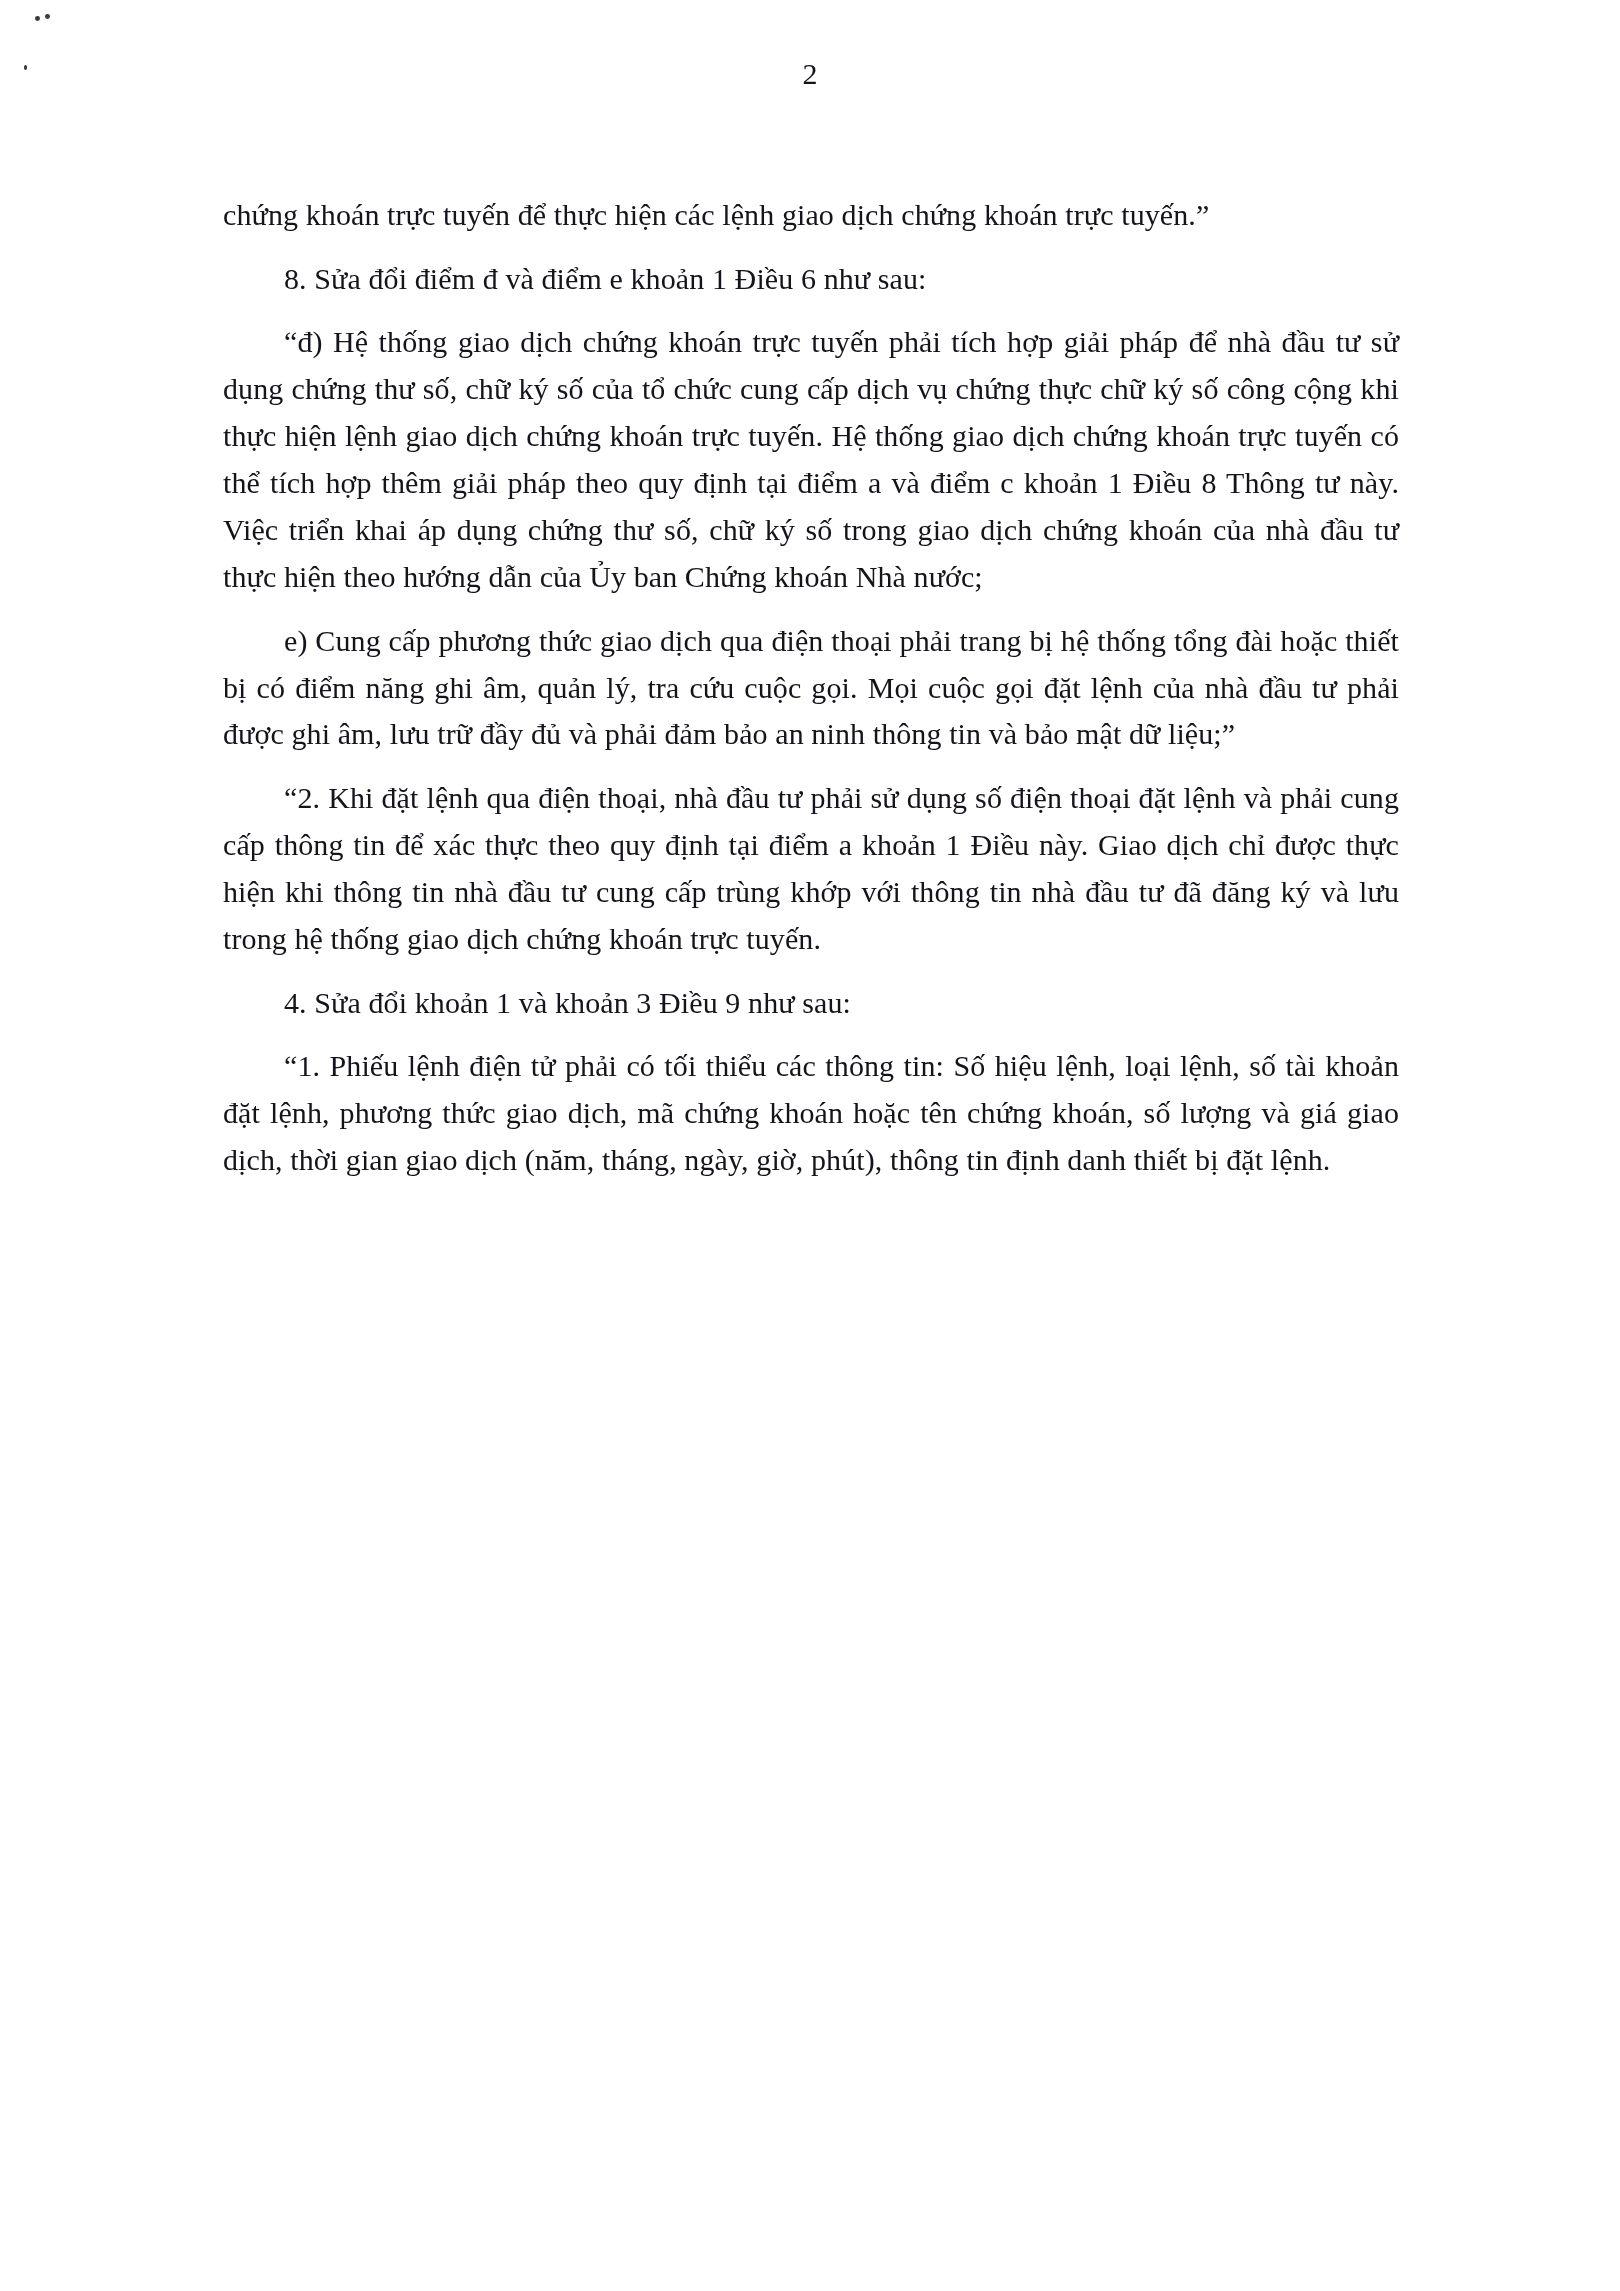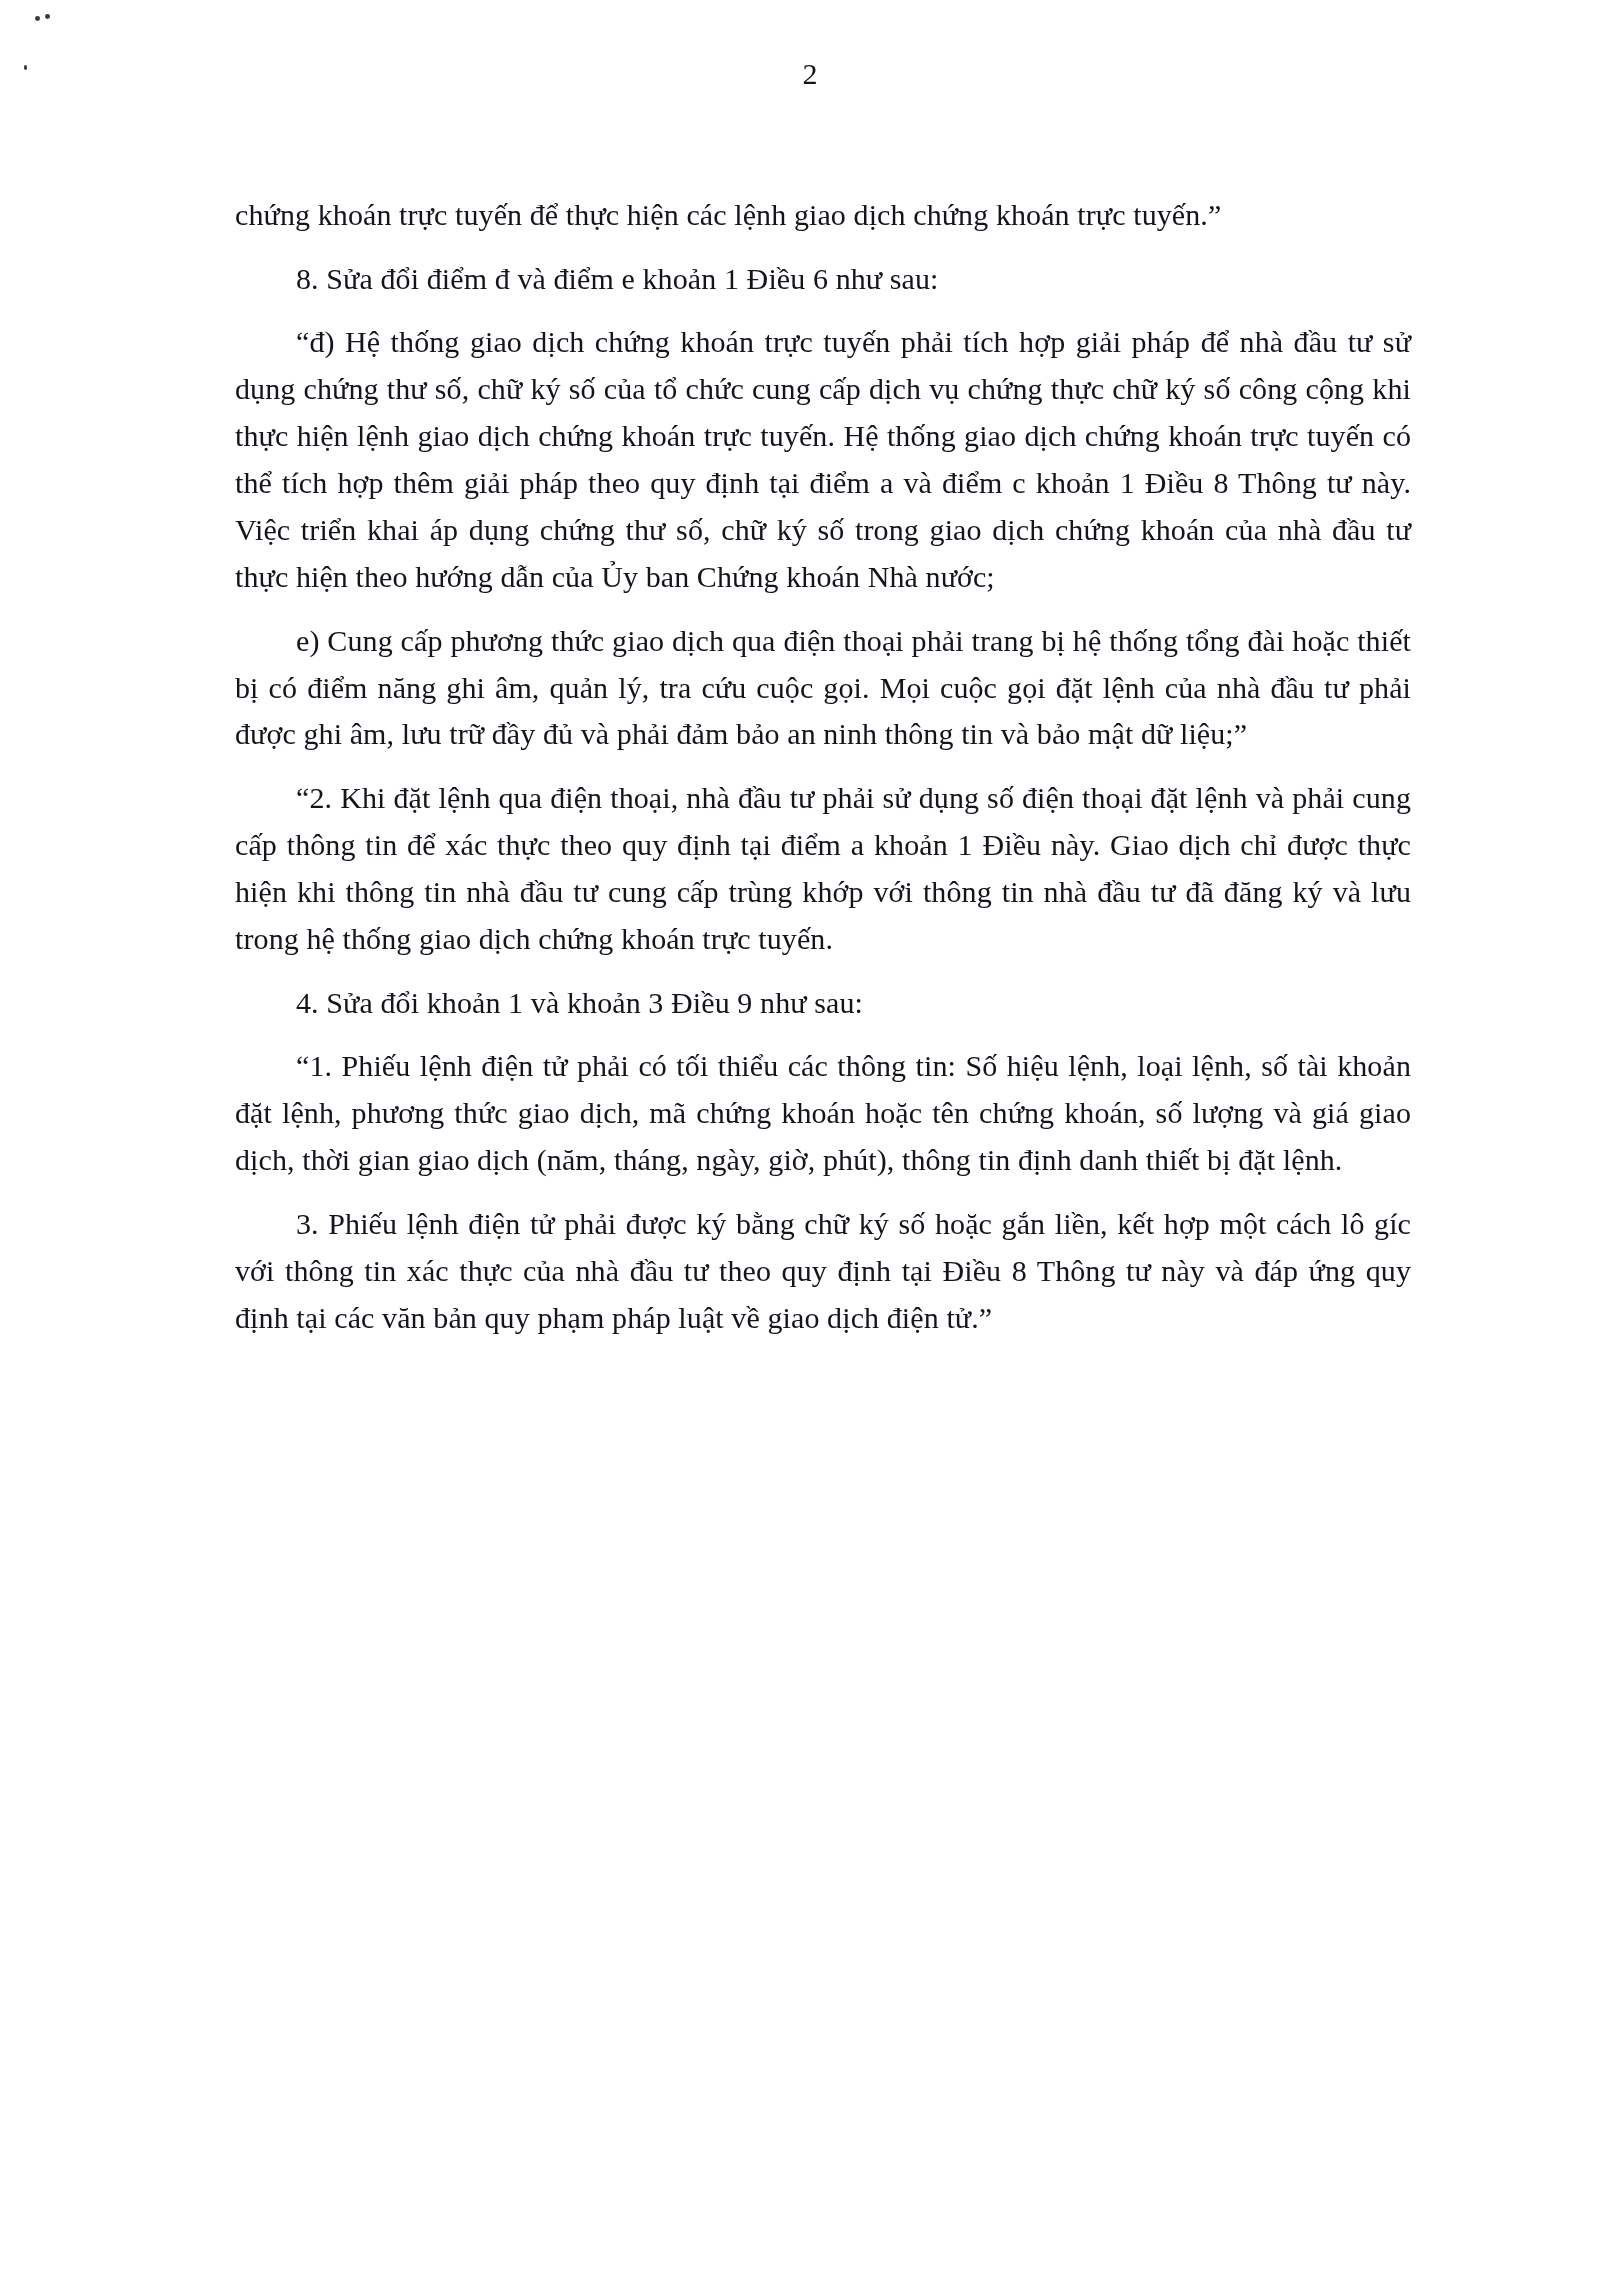--- a/index.html
+++ b/index.html
@@ -32,21 +32,20 @@
     border-radius: 50%;
   }
   .speck.s1 { left: 35px;  top: 15.7px;  width: 4.9px; height: 4.9px; }
   .speck.s2 { left: 45px;  top: 13.7px;  width: 4.9px; height: 4.9px; }
   .speck.s3 { left: 23.5px;  top: 65px;  width: 3.9px; height: 4.9px; }
   .body {
     position: absolute;
     left: 223px;
     top: 192px;
     width: 1176px;
-    margin-left: 12px;
   }
   p.para {
     margin: 0 0 16.7px 0;
     font-size: 30px;
     line-height: 1.565;
     text-align: justify;
     text-justify: inter-word;
     letter-spacing: 0.1px;
     color: #15141c;
   }
@@ -69,17 +68,16 @@
   <div class="page-number">2</div>
 
   <div class="body">
     <p class="para last-left">chứng khoán trực tuyến để thực hiện các lệnh giao dịch chứng khoán trực tuyến.”</p>
     <p class="para indent last-left">8. Sửa đổi điểm đ và điểm e khoản 1 Điều 6 như sau:</p>
     <p class="para indent">“đ) Hệ thống giao dịch chứng khoán trực tuyến phải tích hợp giải pháp để nhà đầu tư sử dụng chứng thư số, chữ ký số của tổ chức cung cấp dịch vụ chứng thực chữ ký số công cộng khi thực hiện lệnh giao dịch chứng khoán trực tuyến. Hệ thống giao dịch chứng khoán trực tuyến có thể tích hợp thêm giải pháp theo quy định tại điểm a và điểm c khoản 1 Điều 8 Thông tư này. Việc triển khai áp dụng chứng thư số, chữ ký số trong giao dịch chứng khoán của nhà đầu tư thực hiện theo hướng dẫn của Ủy ban Chứng khoán Nhà nước;</p>
     <p class="para indent">e) Cung cấp phương thức giao dịch qua điện thoại phải trang bị hệ thống tổng đài hoặc thiết bị có điểm năng ghi âm, quản lý, tra cứu cuộc gọi. Mọi cuộc gọi đặt lệnh của nhà đầu tư phải được ghi âm, lưu trữ đầy đủ và phải đảm bảo an ninh thông tin và bảo mật dữ liệu;”</p>
     <p class="para indent">“2. Khi  đặt lệnh qua điện thoại, nhà đầu tư phải sử dụng số điện thoại đặt lệnh và phải cung cấp thông tin để xác thực theo quy định tại điểm a khoản 1 Điều này. Giao dịch chỉ được thực hiện khi thông tin nhà đầu tư cung cấp trùng khớp với thông tin nhà đầu tư đã đăng ký và lưu trong hệ thống giao dịch chứng khoán trực tuyến.</p>
     <p class="para indent last-left">4. Sửa đổi khoản 1 và khoản 3 Điều 9 như sau:</p>
     <p class="para indent">“1. Phiếu lệnh điện tử phải có tối thiểu các thông tin: Số hiệu lệnh, loại lệnh, số tài khoản đặt lệnh, phương thức giao dịch, mã chứng khoán hoặc tên chứng khoán, số lượng và giá giao dịch, thời gian giao dịch (năm, tháng, ngày, giờ, phút), thông tin định danh thiết bị đặt lệnh.</p>
-    <p class="para indent">3. Phiếu lệnh điện tử phải được ký bằng chữ ký số hoặc gắn liền, kết hợp một cách lô gíc với thông tin xác thực của nhà đầu tư theo quy định tại Điều 8 Thông tư  này và đáp ứng quy định tại các văn bản quy phạm pháp luật về giao dịch điện tử.”</p>
   </div>
 
 </div>
 
 
 </body></html>

